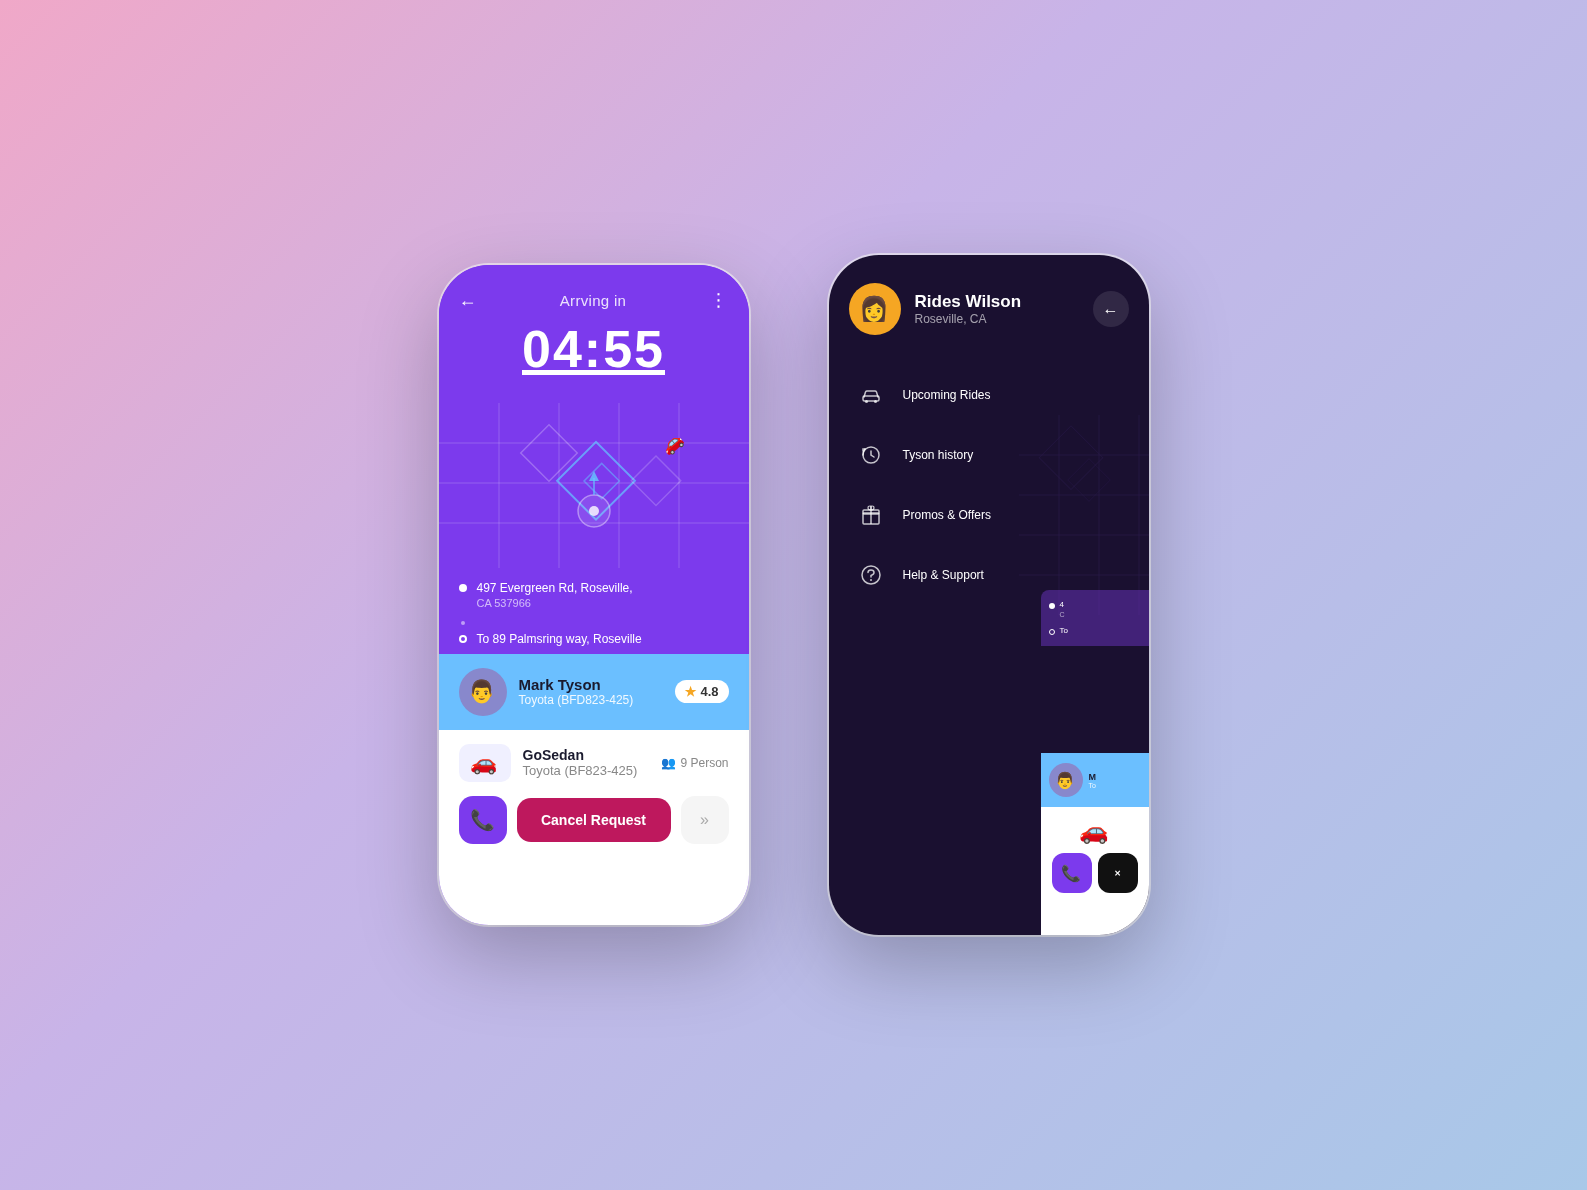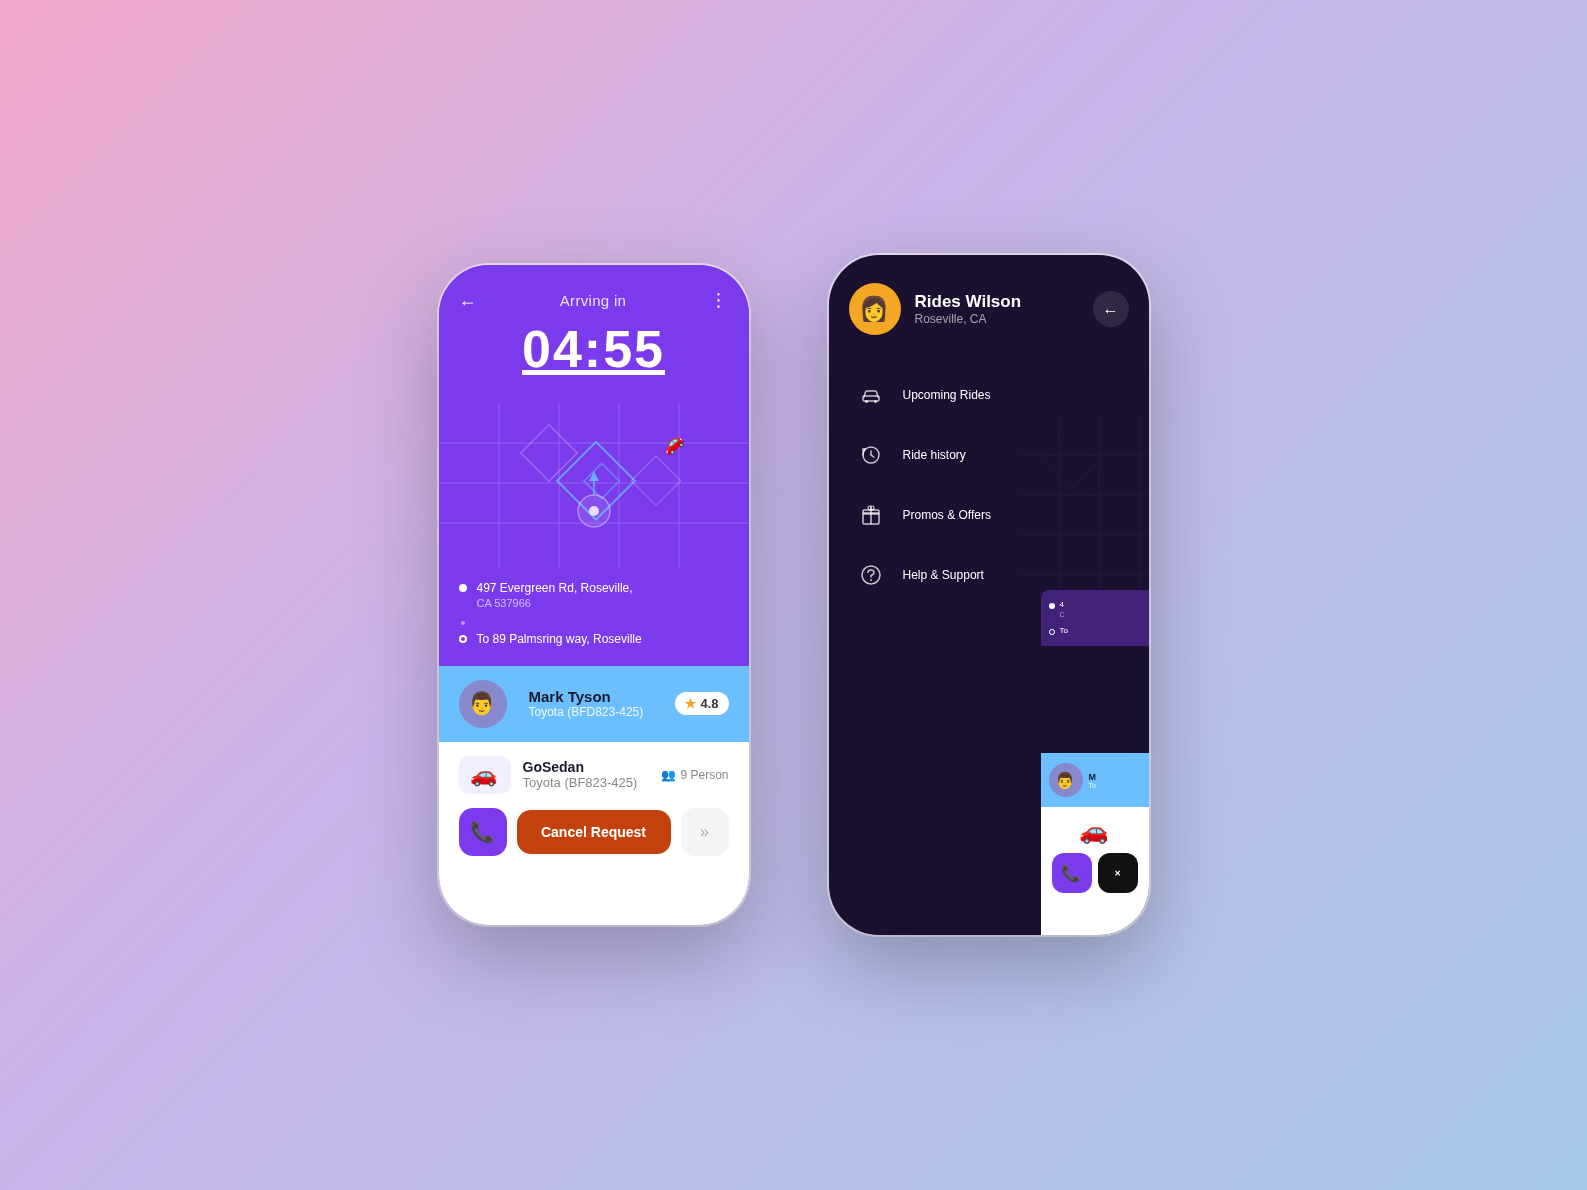--- a/index.html
+++ b/index.html
@@ -71,21 +71,21 @@
     }
 
     .map-area {
       position: relative;
       height: 180px;
       overflow: hidden;
     }
 
     .address-section {
       background: #7c3aed;
-      padding: 12px 20px 12px;
+      padding: 12px 20px 0;
       flex-shrink: 0;
     }
 
     .address-row {
       display: flex;
       align-items: flex-start;
       gap: 10px;
       margin-bottom: 6px;
     }
 
@@ -147,21 +147,20 @@
       overflow: hidden;
       flex-shrink: 0;
       display: flex;
       align-items: center;
       justify-content: center;
       font-size: 22px;
     }
 
     .driver-info {
       flex: 1;
-      margin-left: 10px;
     }
 
     .driver-name {
       color: #1a1a2e;
       font-size: 15px;
       font-weight: 700;
     }
 
     .driver-car {
       color: rgba(255,255,255,0.9);
@@ -241,21 +240,21 @@
       align-items: center;
       justify-content: center;
       color: #fff;
       font-size: 20px;
       cursor: pointer;
       flex-shrink: 0;
     }
 
     .cancel-btn {
       flex: 1;
-      background: #c2410c;
+      background: #be185d;
       color: #fff;
       border-radius: 14px;
       padding: 14px;
       text-align: center;
       font-size: 14px;
       font-weight: 600;
       cursor: pointer;
     }
 
     .forward-btn {
@@ -531,21 +530,21 @@
       <div class="menu-item">
         <div class="menu-icon">
 
           <svg width="22" height="22" viewBox="0 0 22 22" fill="none">
             <circle cx="11" cy="11" r="8" stroke="rgba(255,255,255,0.75)" stroke-width="1.5" fill="none"></circle>
             <path d="M11 7 L11 11 L14 13" stroke="rgba(255,255,255,0.75)" stroke-width="1.5" stroke-linecap="round"></path>
             <path d="M5 5 Q3 7 3 11" stroke="rgba(255,255,255,0.75)" stroke-width="1.5" stroke-linecap="round" fill="none"></path>
             <path d="M3 7 L3 5 L5 5" stroke="rgba(255,255,255,0.75)" stroke-width="1.5" stroke-linecap="round" fill="none"></path>
           </svg>
         </div>
-        <span class="menu-label">Ride history</span>
+        <span class="menu-label">Tyson history</span>
       </div>
 
       <div class="menu-item">
         <div class="menu-icon">
 
           <svg width="22" height="22" viewBox="0 0 22 22" fill="none">
             <rect x="3" y="9" width="16" height="11" rx="1" stroke="rgba(255,255,255,0.75)" stroke-width="1.5" fill="none"></rect>
             <rect x="3" y="6" width="16" height="4" rx="1" stroke="rgba(255,255,255,0.75)" stroke-width="1.5" fill="none"></rect>
             <line x1="11" y1="6" x2="11" y2="20" stroke="rgba(255,255,255,0.75)" stroke-width="1.5"></line>
             <path d="M11 6 Q8 6 8 4 Q8 2 10 2 Q12 2 11 6" stroke="rgba(255,255,255,0.75)" stroke-width="1.2" fill="none"></path>

